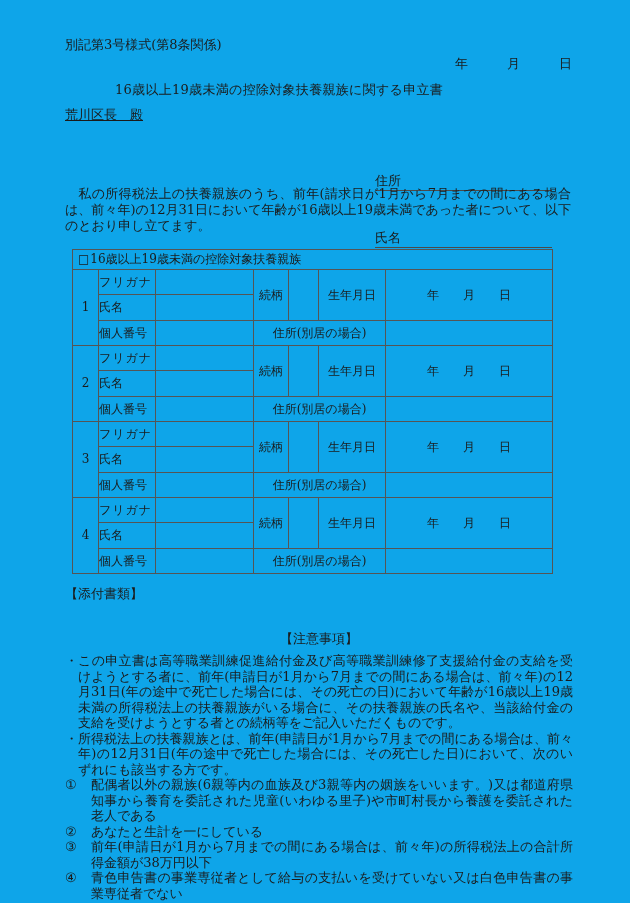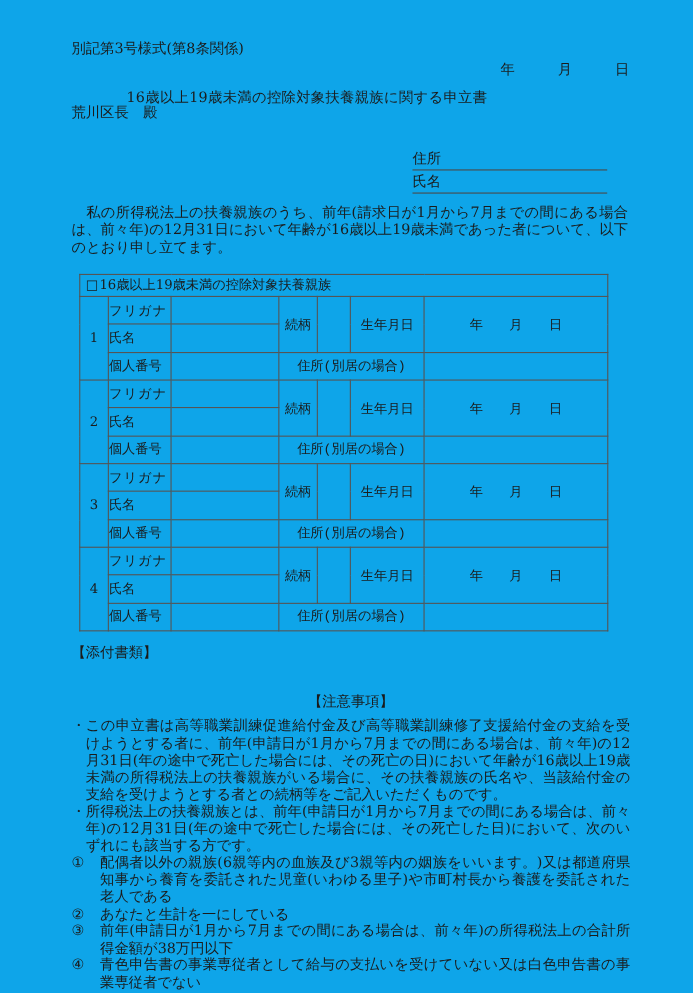--- a/index.html
+++ b/index.html
@@ -7,40 +7,40 @@
   body { font-family:"DejaVu Serif", serif; color:#1b1b1b; }
   .page {
     position:relative; width:630px; height:903px; margin:0 auto;
     background:#0ea5e9; overflow:hidden;
     font-size:13px; line-height:1.25;
   }
   .form-id   { position:absolute; left:65px; top:37px; }
   .date-top  { position:absolute; left:0; right:58px; top:56px; text-align:right; }
   .title     { position:absolute; left:0; top:82px; width:558px; text-align:center;
                font-size:13px; font-weight:normal; letter-spacing:0.3px; }
-  .addressee { position:absolute; left:65px; top:95px; }
+  .addressee { position:absolute; left:65px; top:107px;text-decoration:underline; }
 
   .contact { position:absolute; left:375px; top:134px; width:177px; }
   .contact-row { height:21px; border-bottom:1px solid #4a4a4a;
-                 display:flex; align-items:flex-end; }
+                 display:flex; align-items:flex-end;margin-top:36px; }
   .contact-label { padding-bottom:1px; }
   .contact-fill { flex:1 1 auto; height:100%; }
 
   .intro { position:absolute; left:65px; top:186px; width:506px;
            line-height:16px; text-align:justify; }
 
   table.main-table { position:absolute; left:72px; top:249px; width:480px;
            border-collapse:collapse; table-layout:fixed;
            font-size:12px; border:1.5px solid #4d4d4d; }
   table.main-table td { border:1px solid #555; padding:0;
            vertical-align:middle; overflow:hidden; }
   tr.thead-row td { height:20px; padding-left:5px;margin-left:35px; }
   tr.r-a td { height:25px; }
   tr.r-b td { height:26px; }
-  tr.r-c td { height:25px;font-family:Liberation Mono, monospace; }
+  tr.r-c td { height:25px; }
   td.c-num   { text-align:center; }
   td.c-label { padding-left:5px; }
   td.c-furigana { letter-spacing:1px; }
   td.c-center { text-align:center; }
   td.c-date { text-align:center; padding-left:16px; }
   .checkbox-glyph { display:inline-block; margin-right:1px; }
 
   .attachments { position:absolute; left:65px; top:586px; width:508px; line-height:16px; }
   .notes { position:absolute; left:65px; top:631px; width:508px; }
   .notes-heading { line-height:16px; margin-bottom:6px;text-align:center; }

